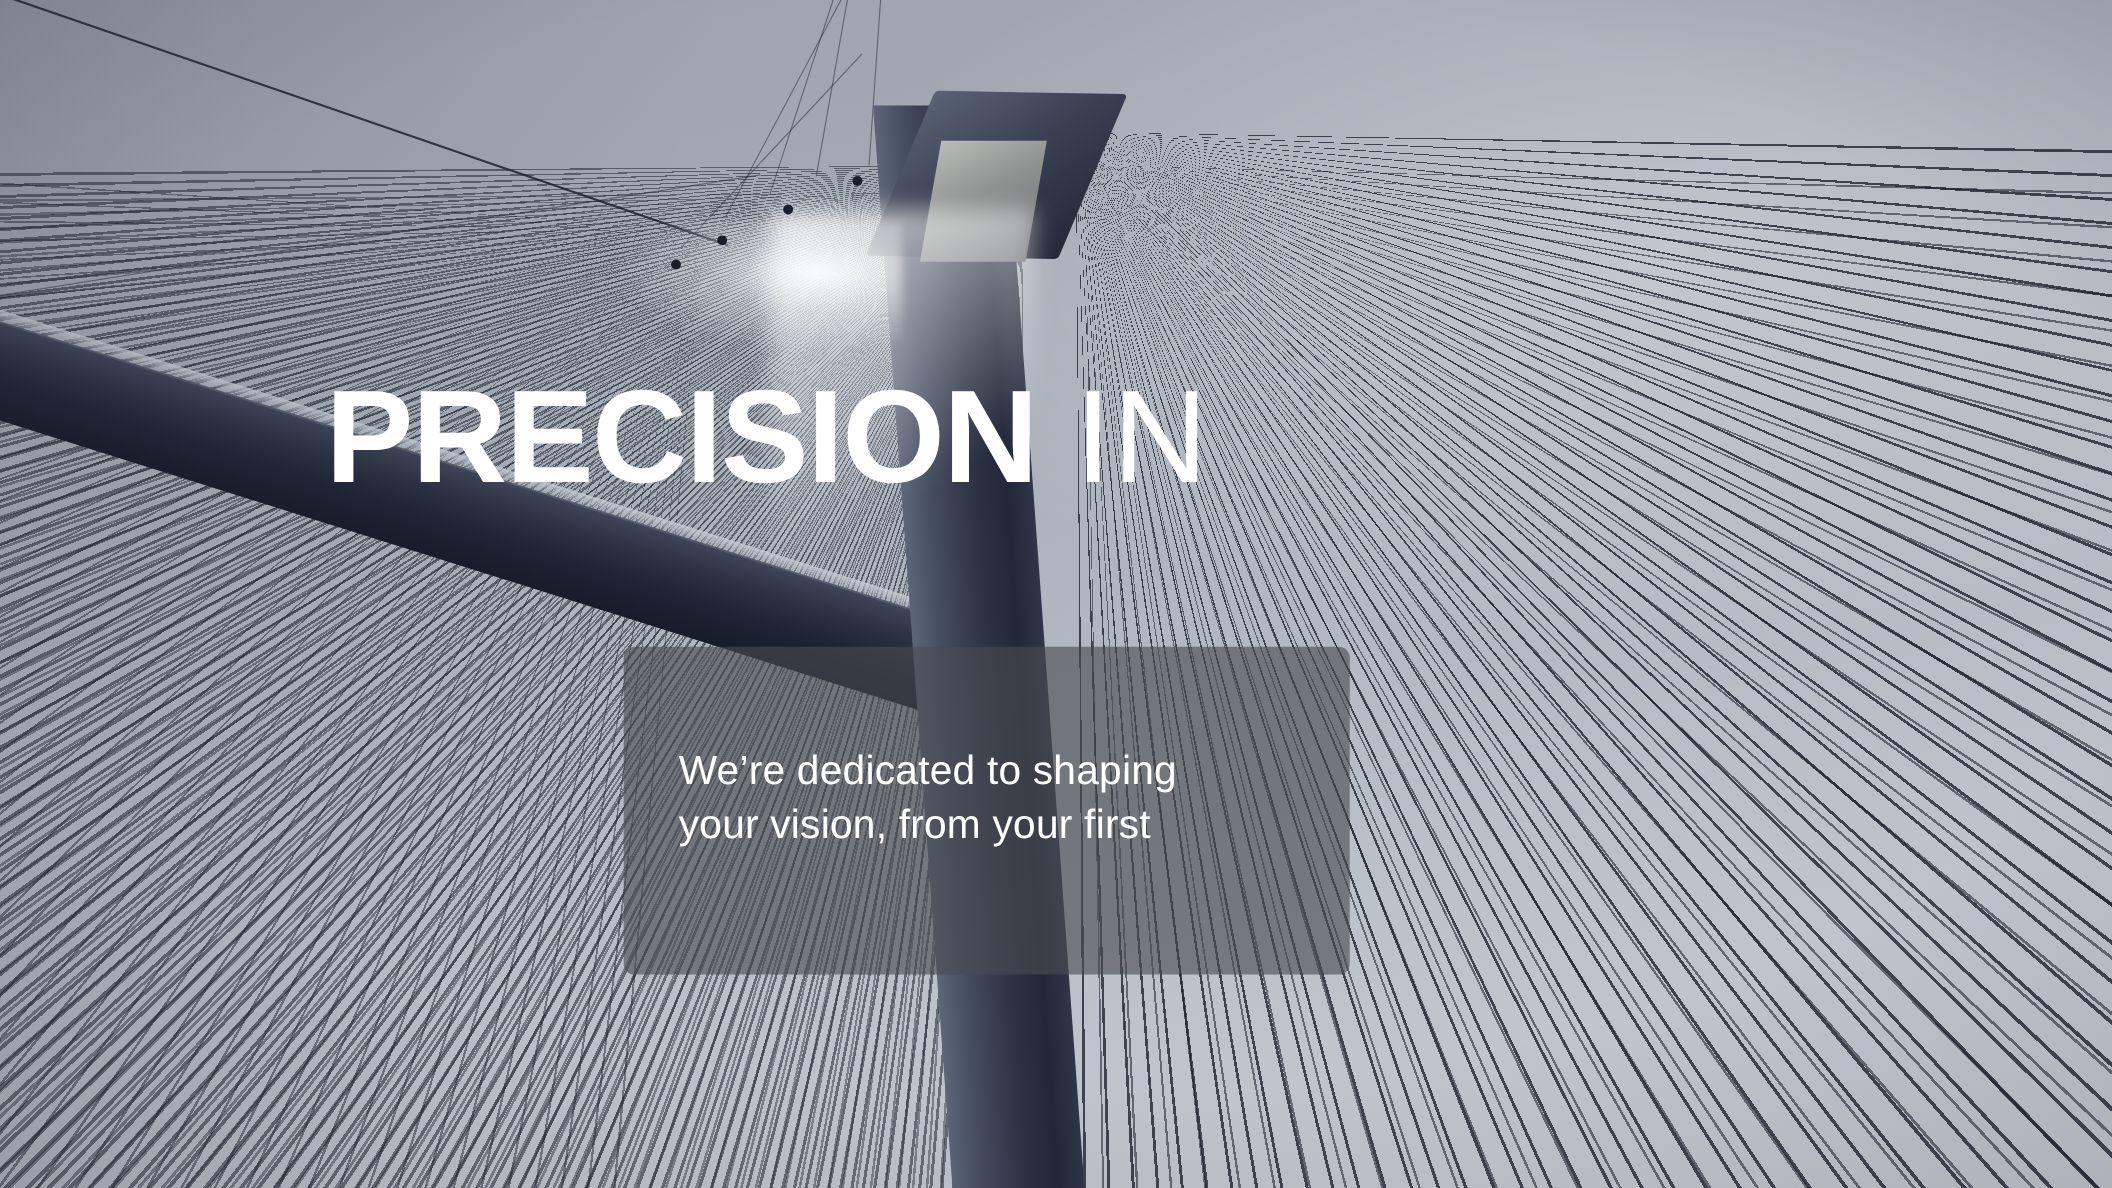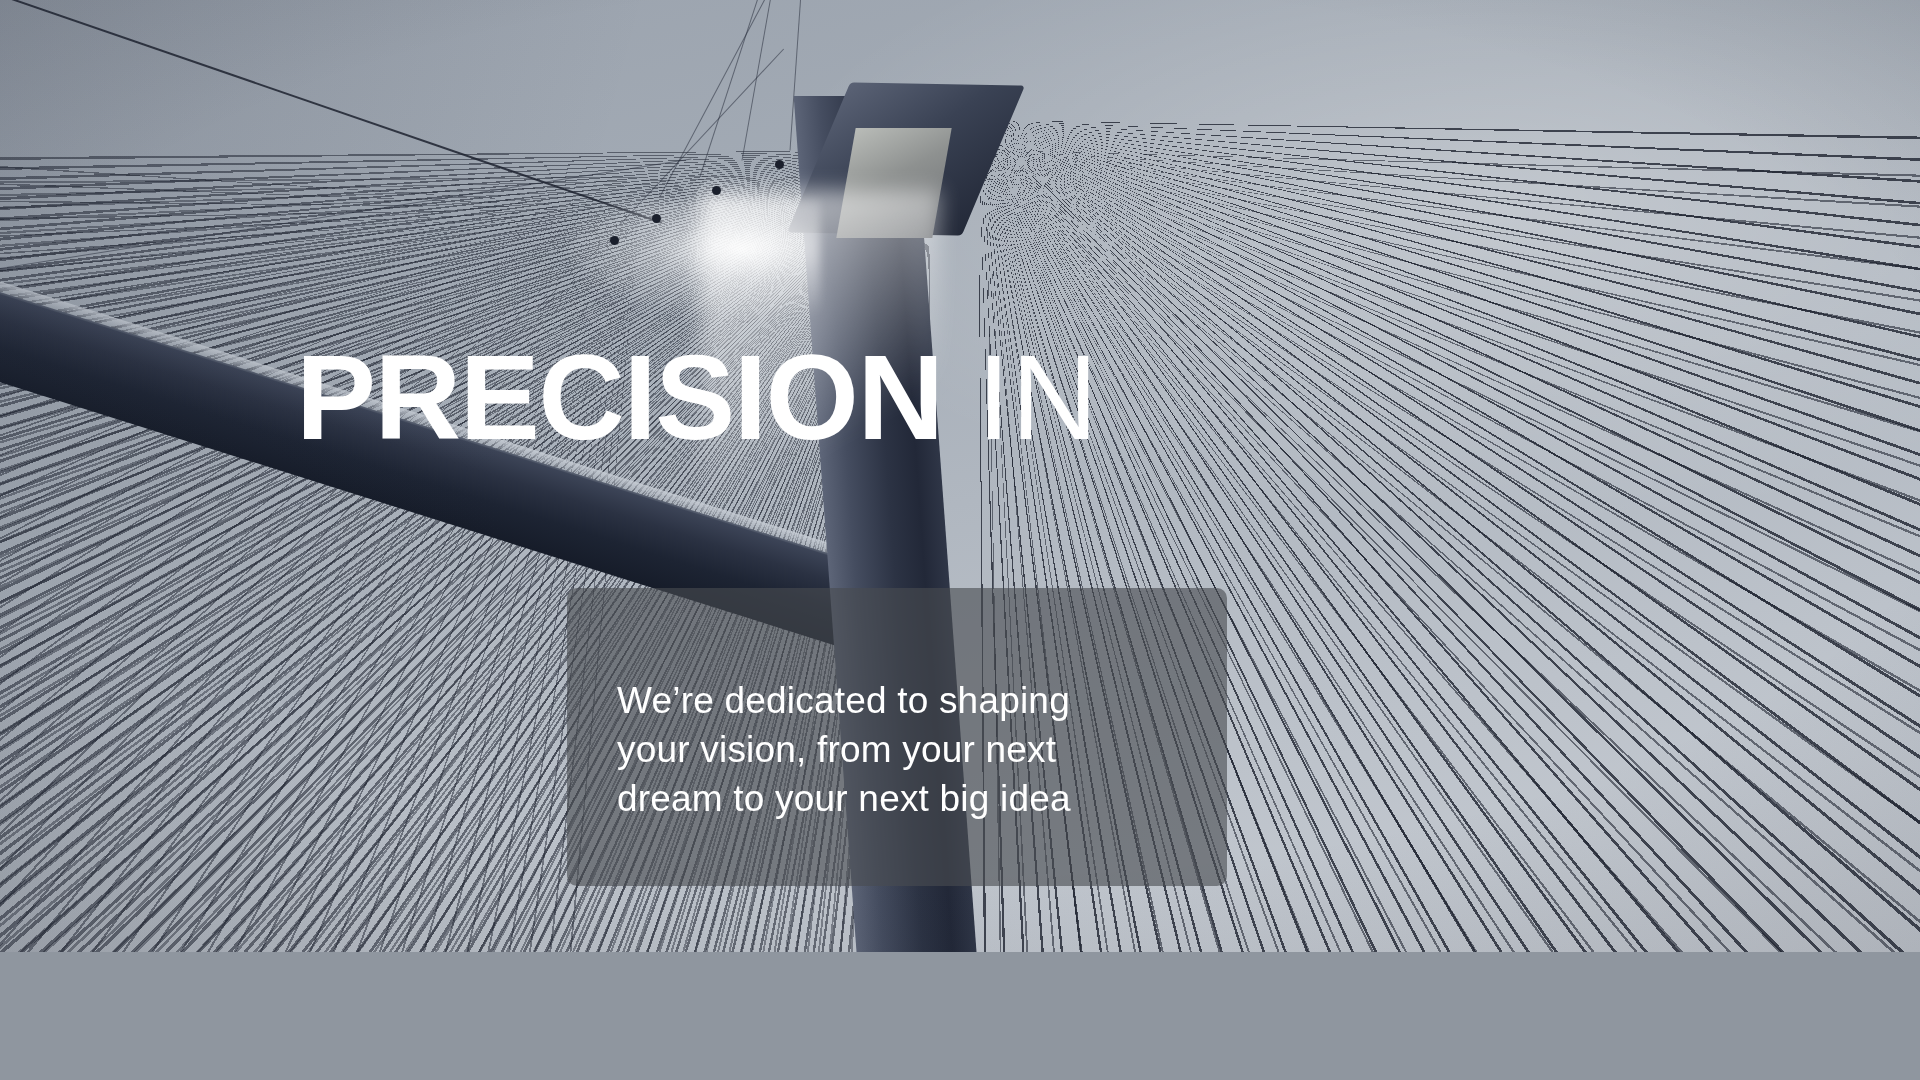--- a/index.html
+++ b/index.html
@@ -7,21 +7,21 @@
   html, body {
     width:1920px; height:1080px;
     overflow:hidden;
     background:#8f969f;
     font-family:"Liberation Sans", sans-serif;
   }
 
   #stage {
     position:relative;
     width:1920px;
-    height:952px;
+    height:1080px;
     overflow:hidden;
   }
 
   
   .photo { position:absolute; inset:0; overflow:hidden; }
 
   .sky {
     position:absolute; inset:0;
     background:
       radial-gradient(ellipse 70% 60% at 78% 22%, rgba(255,255,255,0.30) 0%, rgba(255,255,255,0.0) 55%),
@@ -210,19 +210,18 @@
 
   <div class="content">
 
     <h1 class="headline">
       <span class="ln"><span class="hl-strong">PRECISION</span><span class="hl-light"> <span>IN</span></span></span>
     </h1>
 
     <div class="subtitle-panel">
       <p class="subtitle-text">
         <span>We’re dedicated to shaping</span><br>
-        <span>your vision, from your next</span><br>
-        <span>dream to your next big idea</span>
+        <span>your vision, from your first</span><br>
       </p>
     </div>
 
   </div>
 </div>
 
 </body></html>

